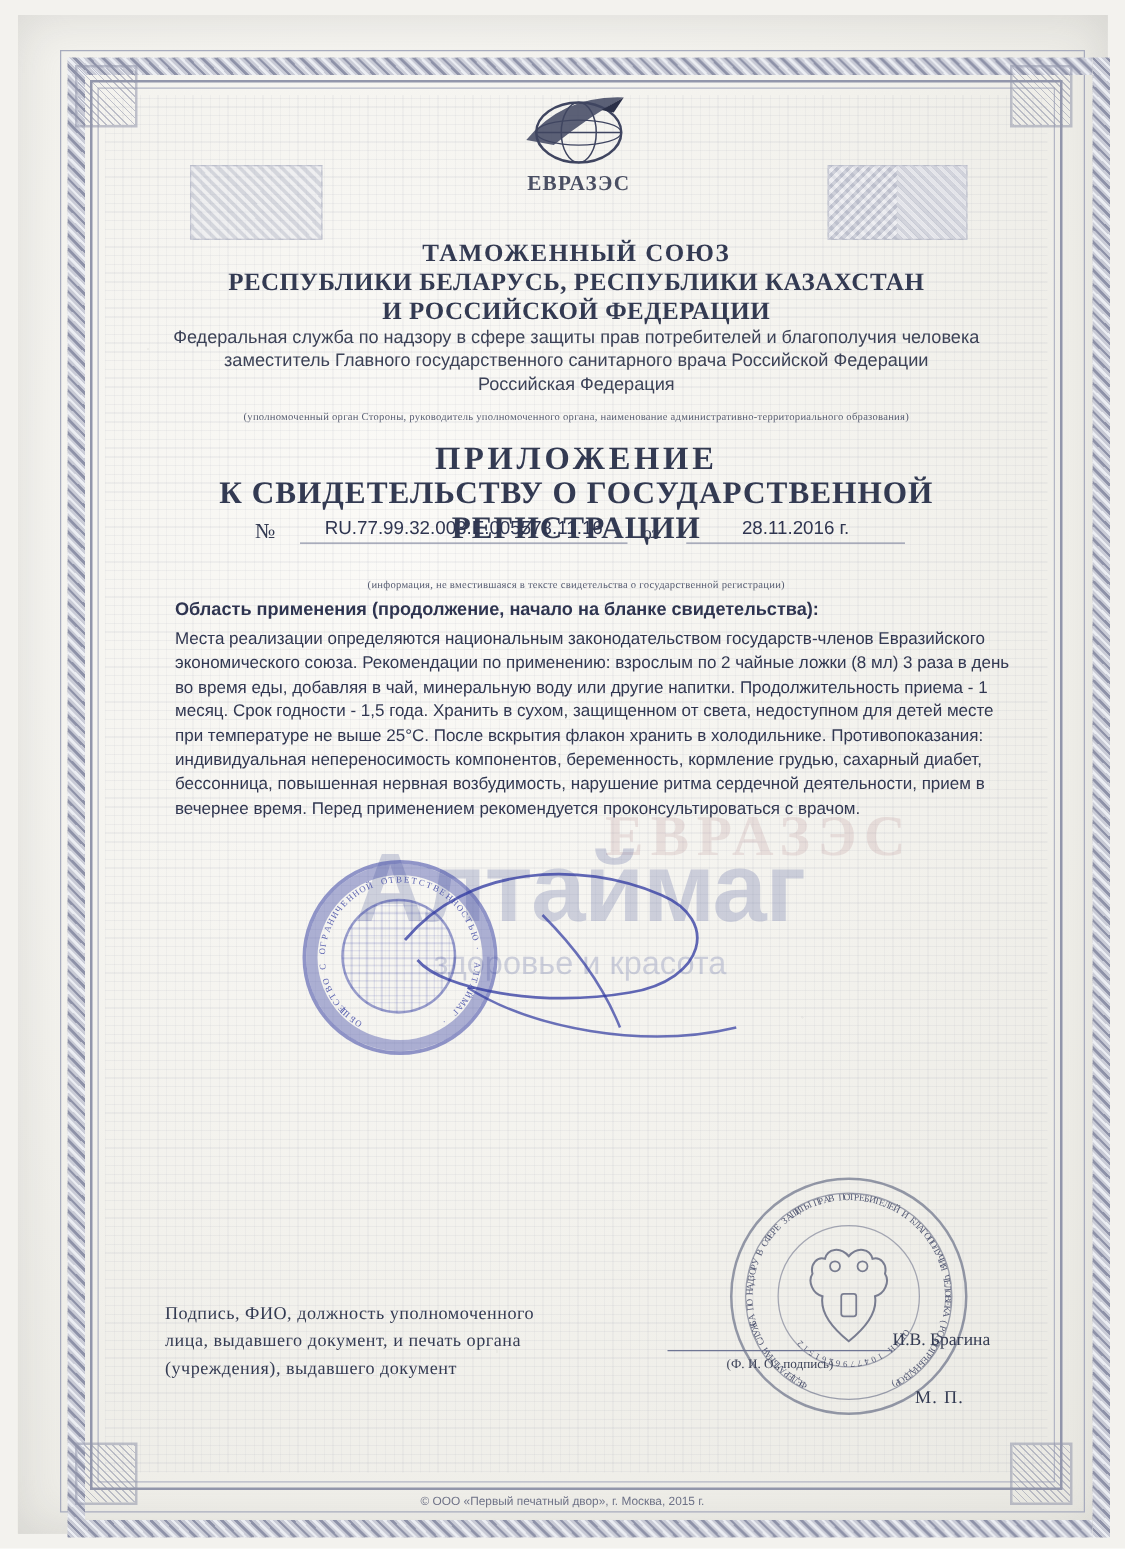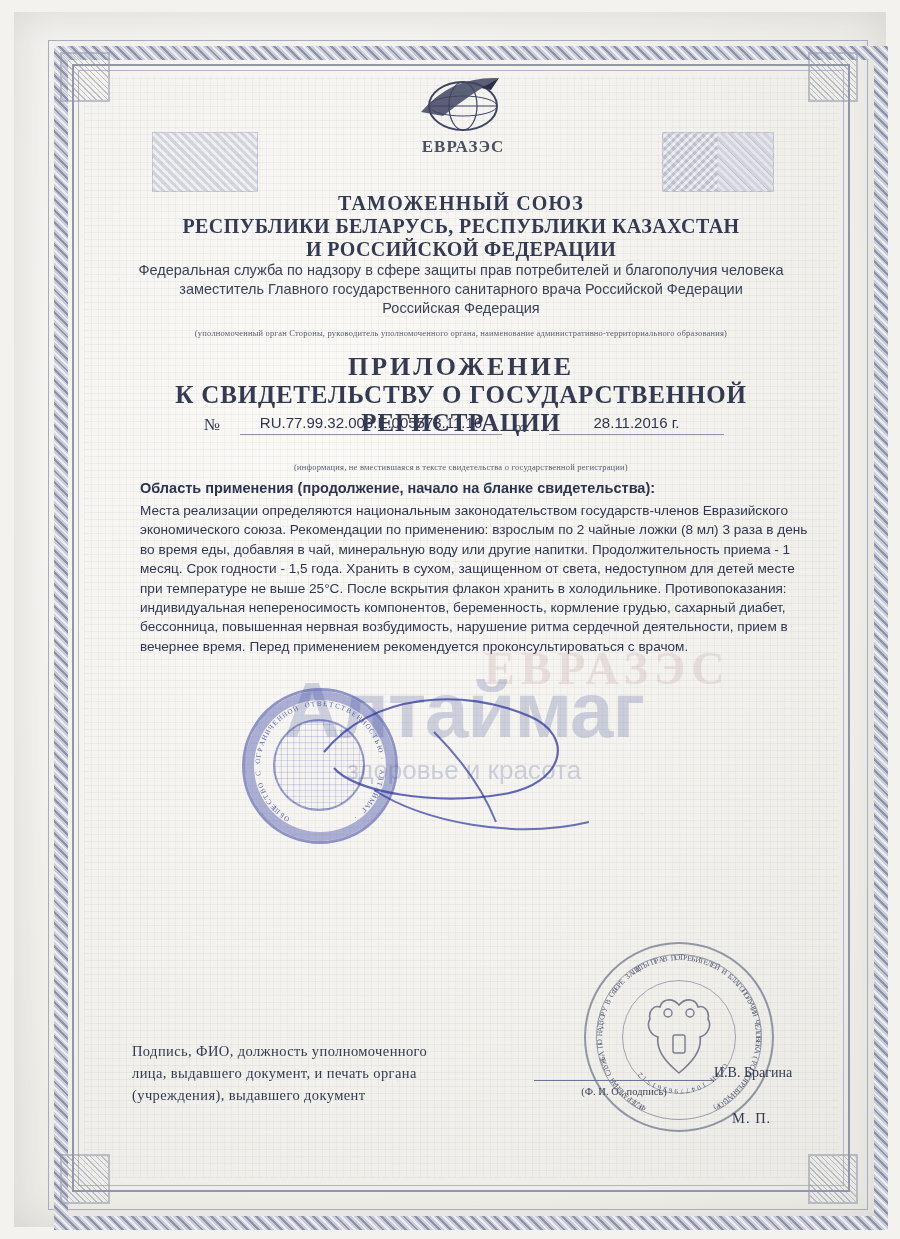--- a/index.html
+++ b/index.html
@@ -676,13 +676,14 @@
       <div>(учреждения), выдавшего документ</div>
     </div>
     <div class="sig-line"></div>
     <div class="sig-caption">(Ф. И. О., подпись)</div>
     <div class="sig-name">И.В. Брагина</div>
     <div class="mp">М. П.</div>
 
     <div class="speckle"></div>
   </div>
 
+  <div class="footprint">© ООО «Первый печатный двор», г. Москва, 2015 г.</div>
 </div>
 
 </body></html>

